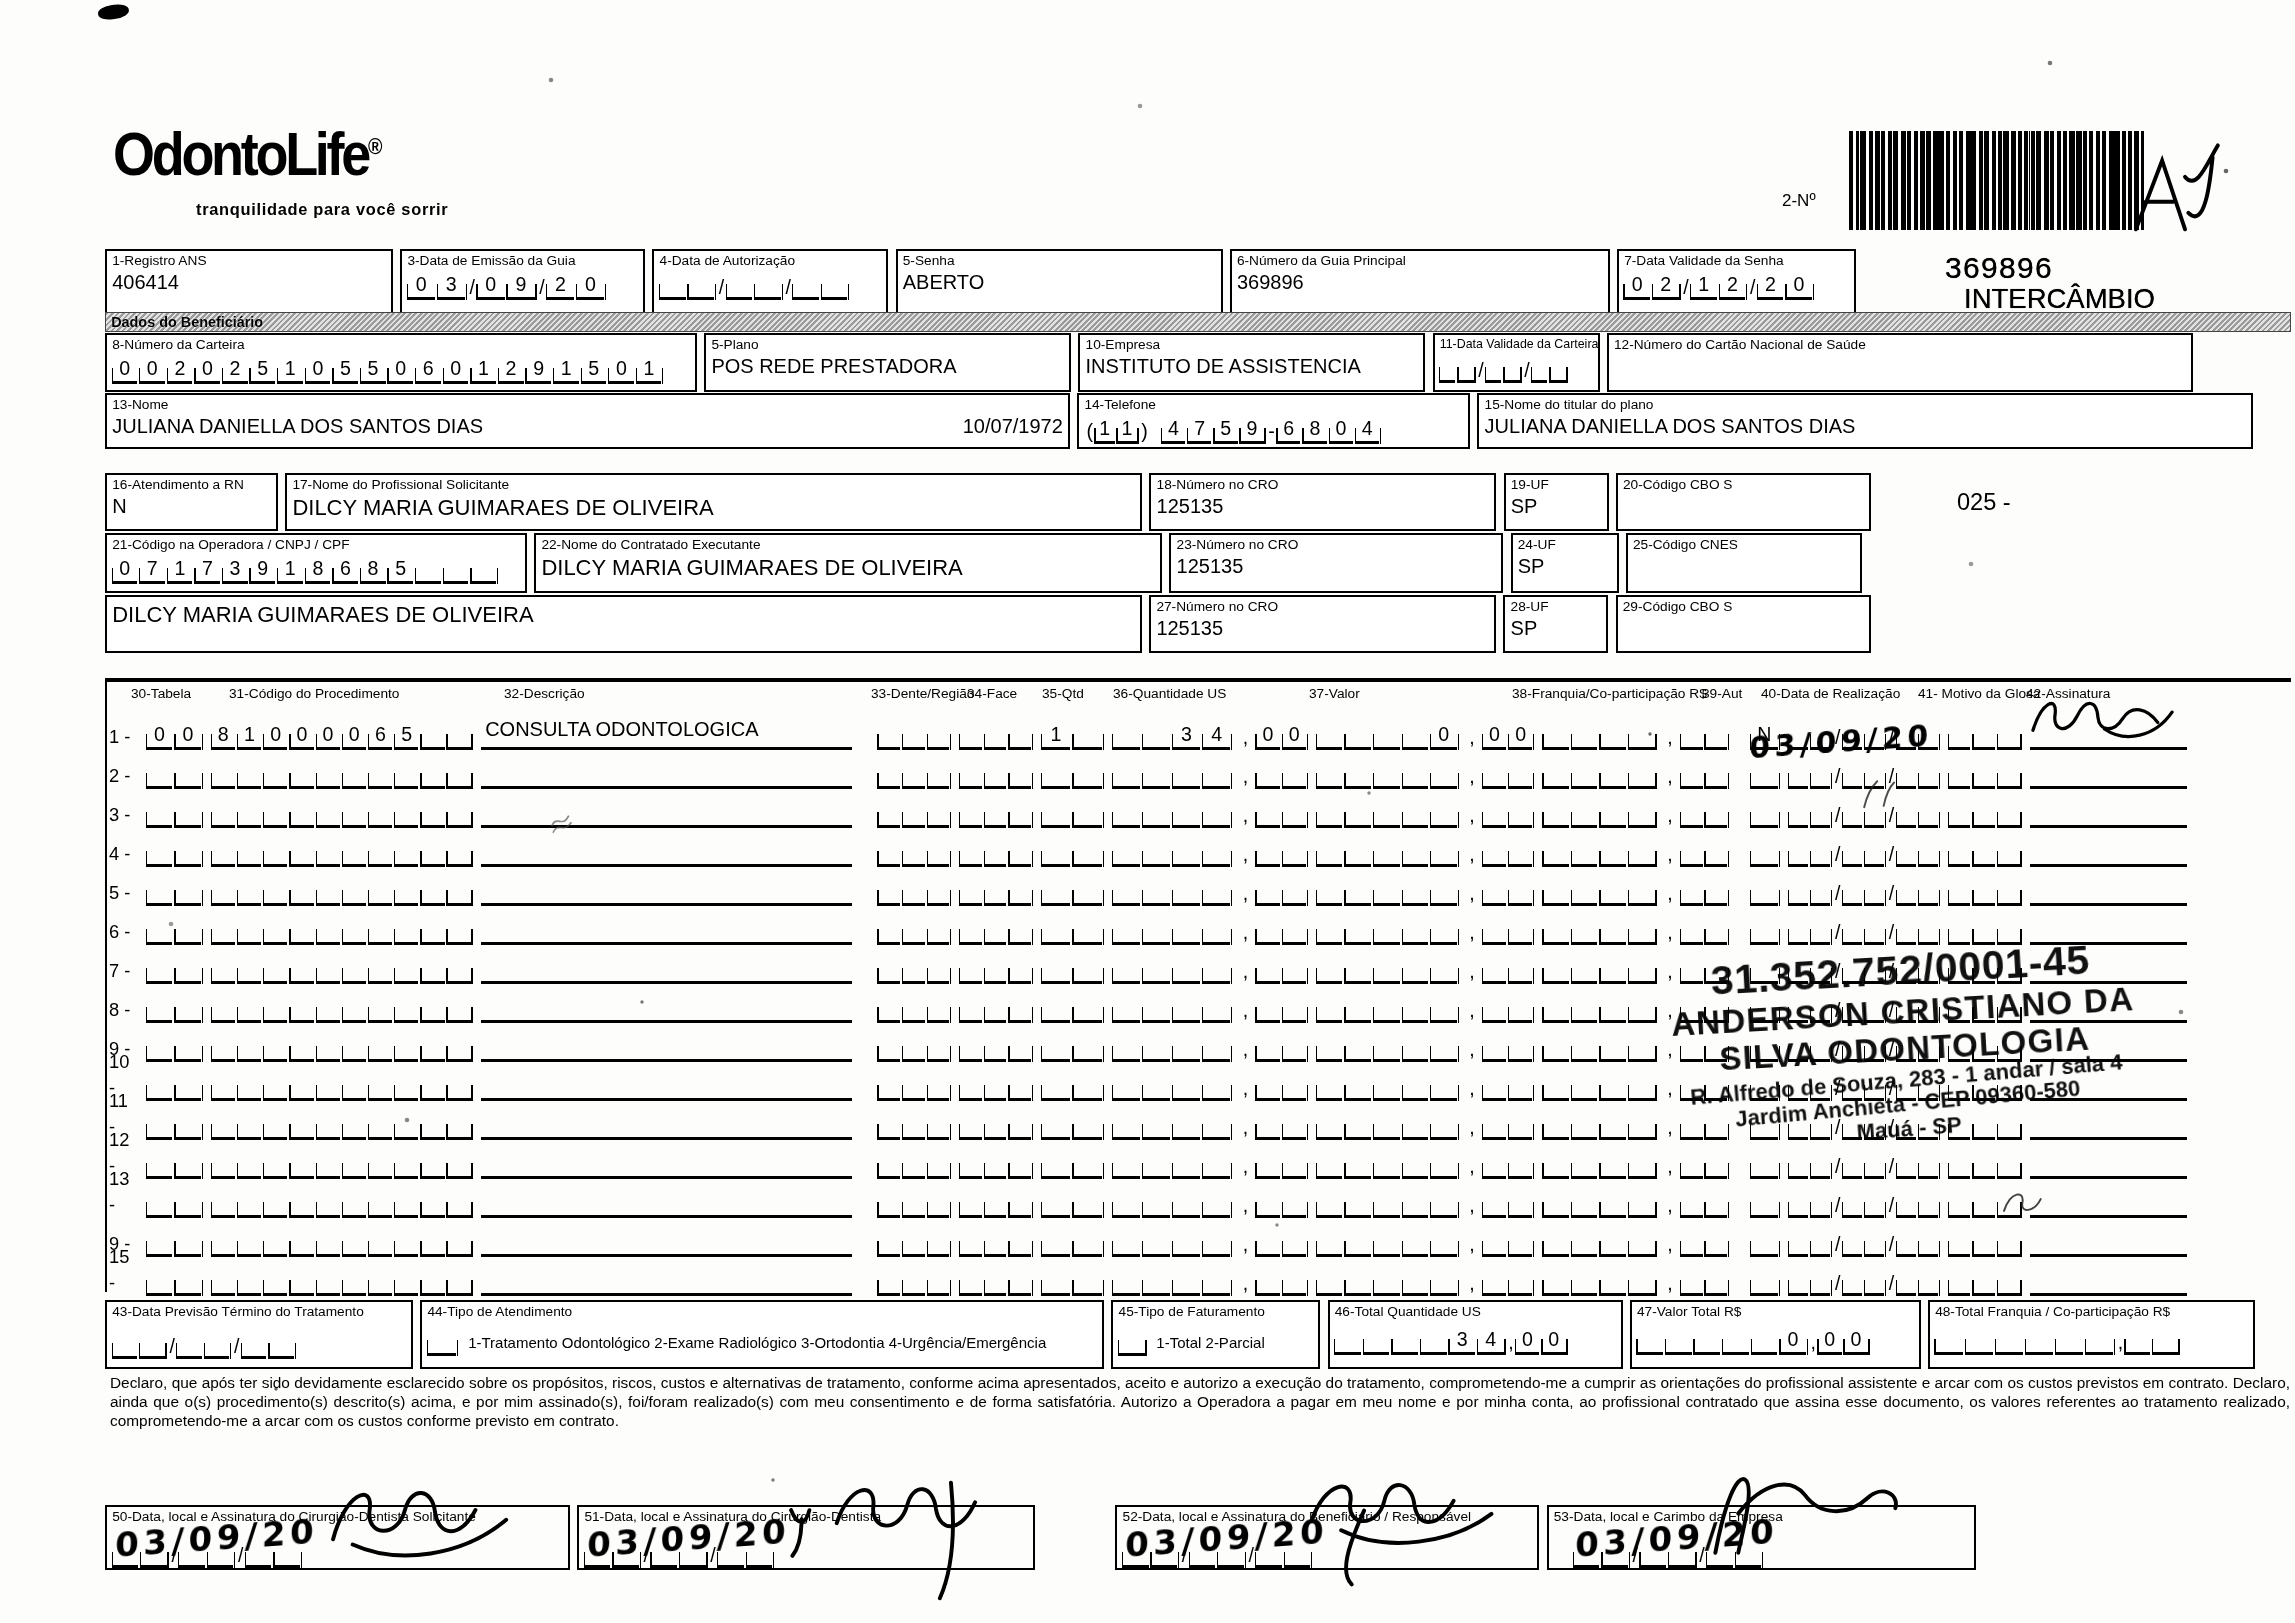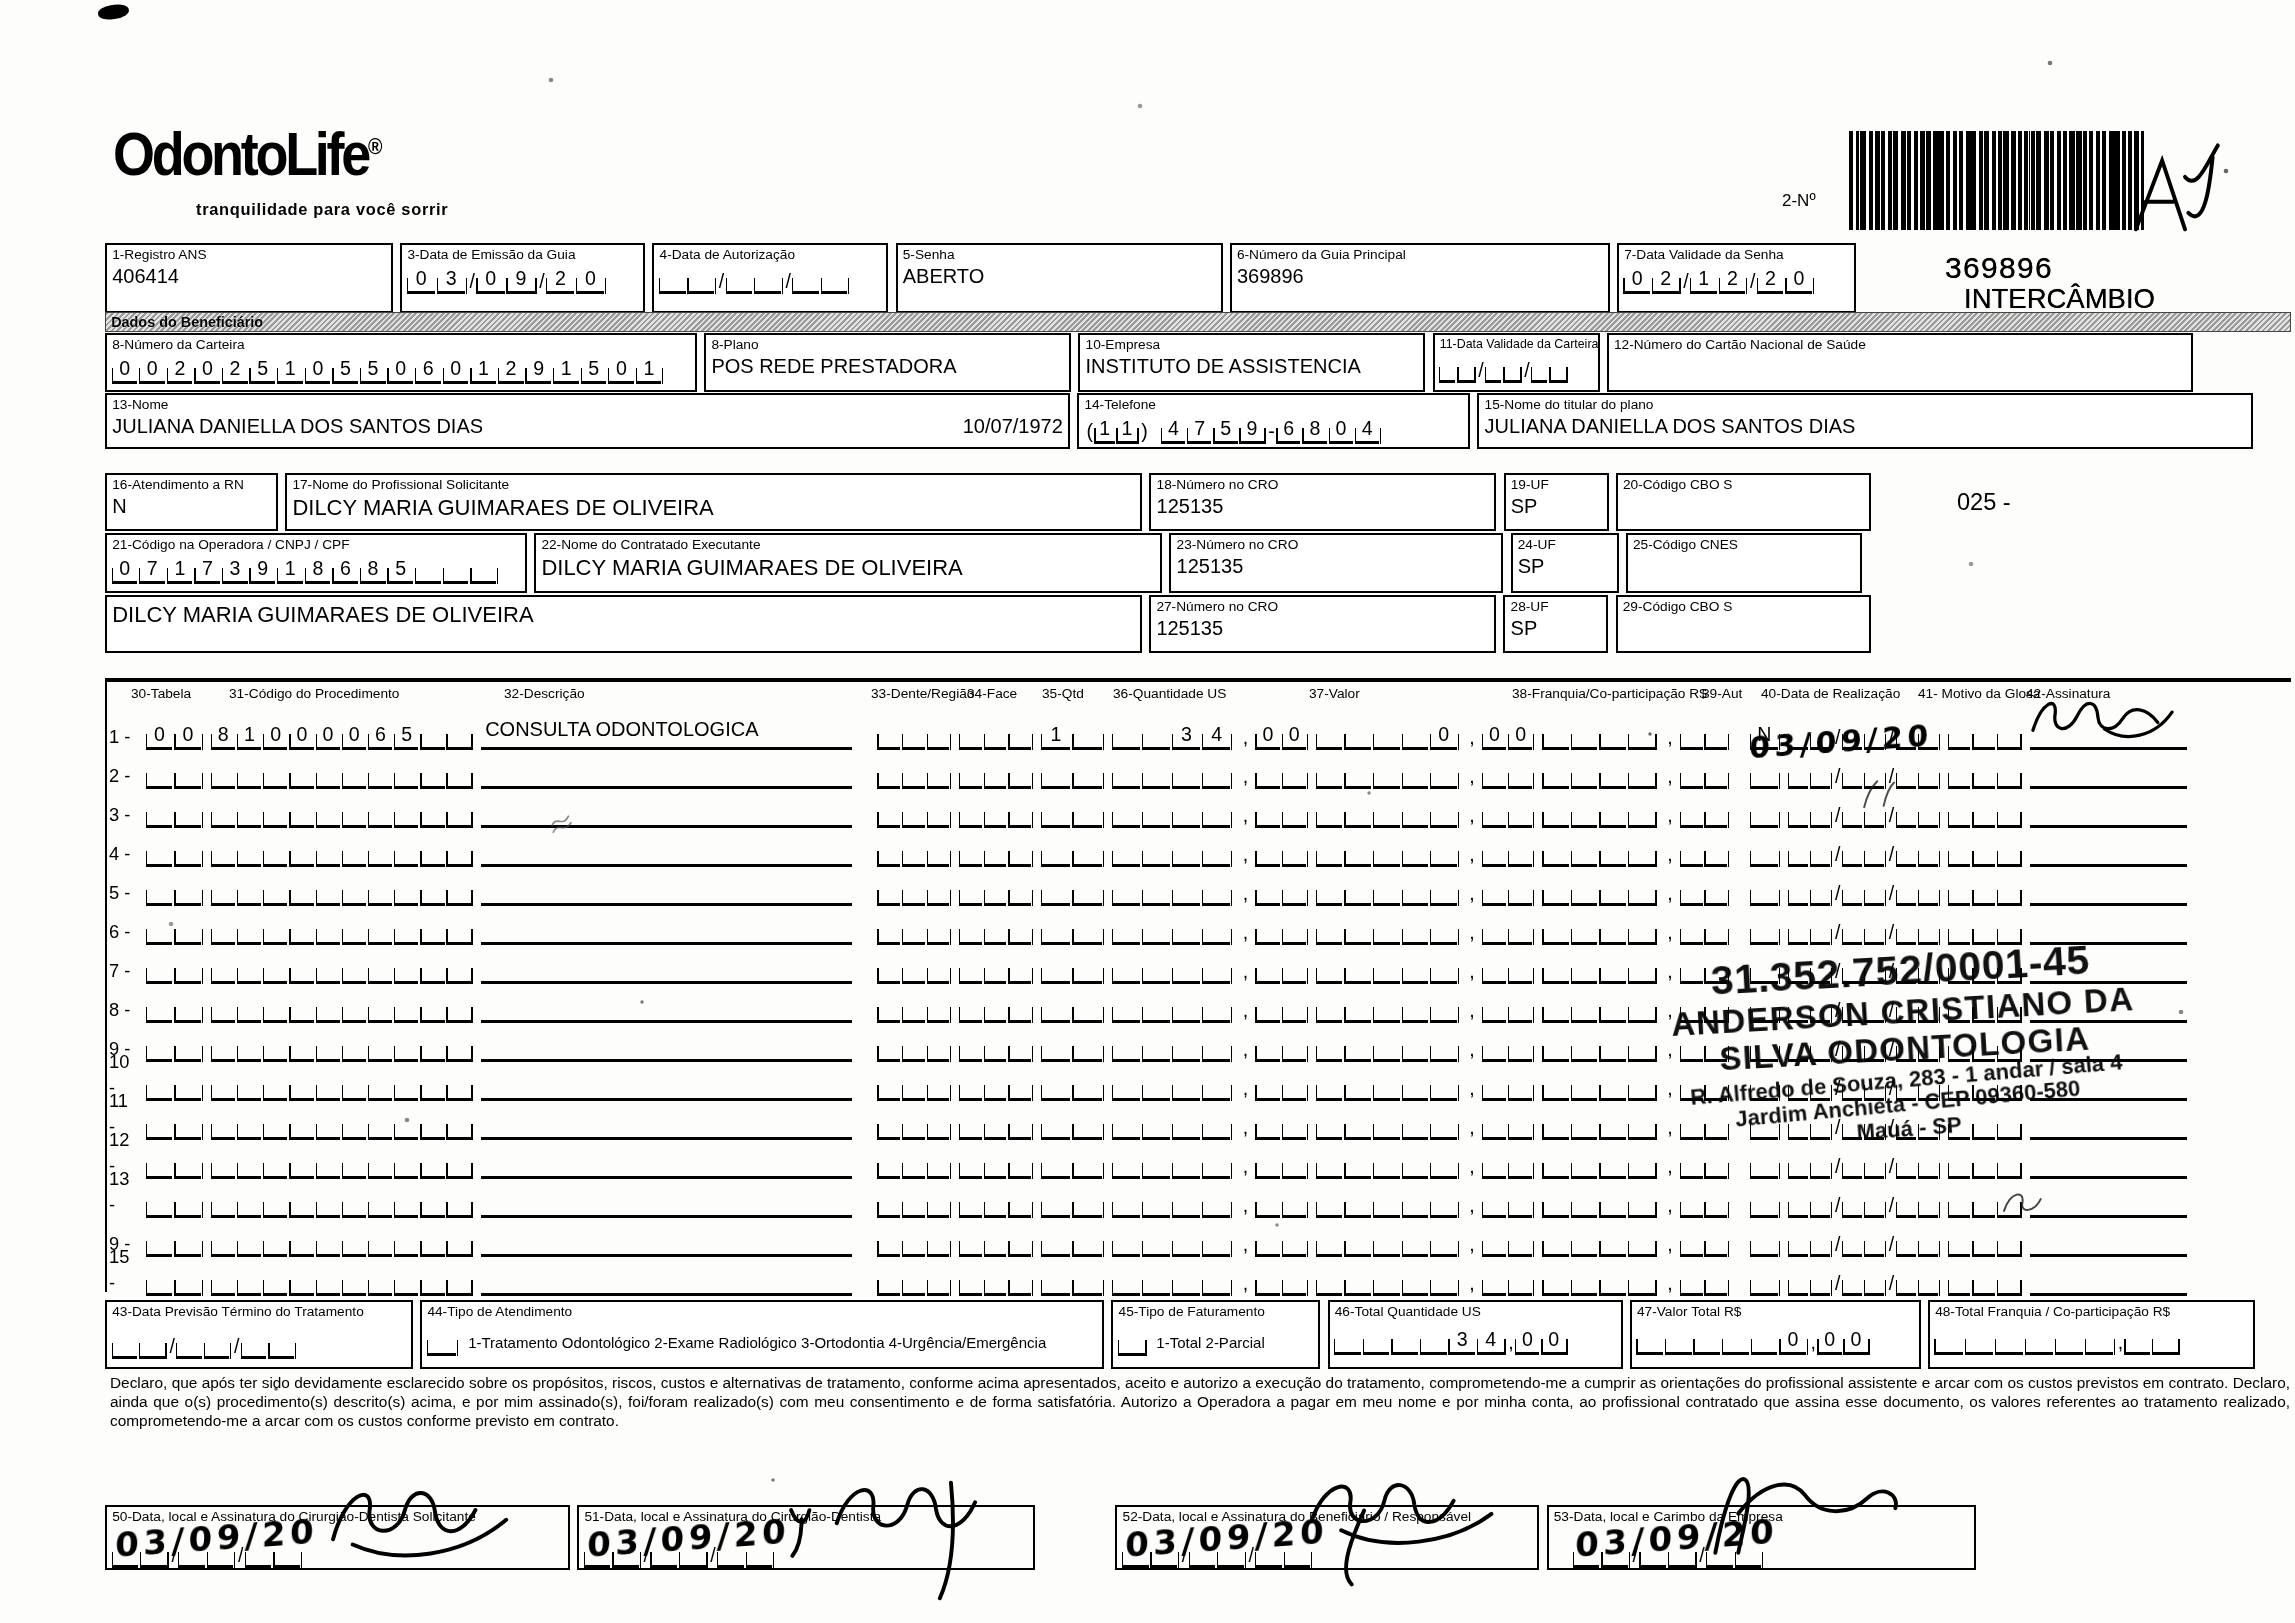--- a/index.html
+++ b/index.html
@@ -98,21 +98,21 @@
   <div class="abs logo"><span>OdontoLife</span><span class="reg">®</span></div>
   <div class="abs tagline">tranquilidade para você sorrir</div>
   <div class="abs lbl2no">2-Nº</div>
   <div class="abs barcode"></div>
   <svg class="abs" style="left:2126px;top:131px" width="105" height="118" viewBox="0 0 160 180">
     <path d="M15,150 L55,45 L90,150 M30,108 L72,108 M95,125 C120,150 128,80 132,40 M90,70 C108,92 124,48 140,22" fill="none" stroke="#000" stroke-width="6" stroke-linecap="round"></path>
   </svg>
   <div class="abs bignum">369896</div>
   <div class="abs bigmode">INTERCÂMBIO</div>
 
-  <div class="frow" style="top:243px;height:70px">
+  <div class="frow" style="top:249px;height:70px">
     <div class="fbox" style="width:288px">
       <div class="flabel">1-Registro ANS</div>
       <div class="fval">406414</div>
     </div>
     <div class="fbox" style="width:245px">
       <div class="flabel">3-Data de Emissão da Guia</div>
       <div class="combrow">
           <span class="combo">
             <span class="cc" style="width: 27.5px;">0</span>
             <span class="cc" style="width: 27.5px;">3</span>
@@ -201,21 +201,21 @@
             <span class="cc" style="width: 25px;">2</span>
             <span class="cc" style="width: 25px;">9</span>
             <span class="cc" style="width: 25px;">1</span>
             <span class="cc" style="width: 25px;">5</span>
             <span class="cc" style="width: 25px;">0</span>
             <span class="cc" style="width: 25px;">1</span>
           </span>
         </div>
     </div>
     <div class="fbox" style="width:367px">
-      <div class="flabel">8-Plano</div>
+      <div class="flabel">5-Plano</div>
       <div class="fval">POS REDE PRESTADORA</div>
     </div>
     <div class="fbox" style="width:347px">
       <div class="flabel">10-Empresa</div>
       <div class="fval">INSTITUTO DE ASSISTENCIA</div>
     </div>
     <div class="fbox" style="width:167px">
       <div class="flabel" style="font-size:12.4px">11-Data Validade da Carteira</div>
       <div class="combrow">
           <span class="combo">

